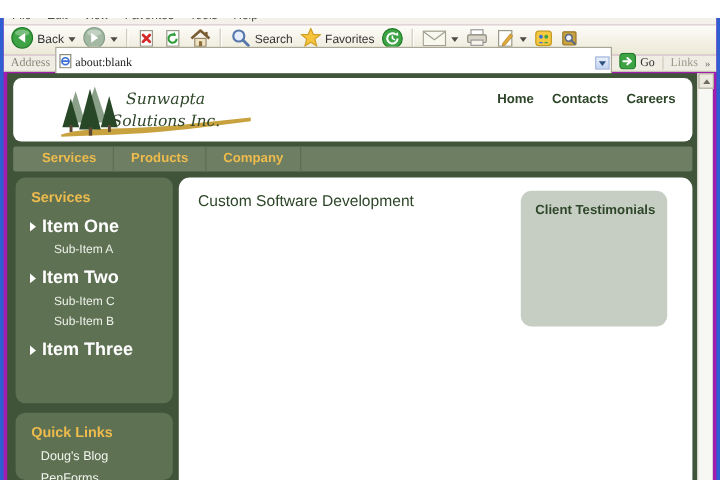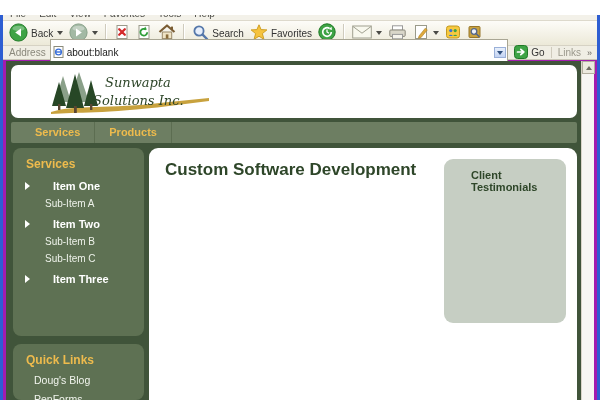--- a/index.html
+++ b/index.html
@@ -16,21 +16,21 @@
 
   .toolbar { height:25px; display:flex; align-items:center; gap:2px; padding:0 4px;
              background:linear-gradient(#fdfcf8,#ece9d8); border-bottom:1px solid #d6d2c4; }
   .tbtn { display:flex; align-items:center; gap:3px; padding:1px 2px; font-size:10px; color:#333; cursor:default; }
   .caret { width:0; height:0; border-left:3px solid transparent; border-right:3px solid transparent;
            border-top:4px solid #4a4a46; margin-left:1px; }
   .tsep { width:2px; height:19px; margin:0 3px;
           border-left:1px solid #cfcbbd; border-right:1px solid #fff; }
 
   .addressbar { height:14px; display:flex; align-items:center; gap:4px; padding:0 4px 0 6px;
-                background:#f0eee4; border-bottom:1px solid #c9c5b6; font-size:10px; }
+                background:#f0eee4; border-bottom:1px solid #c9c5b6; font-size:10px;font-family:Liberation Serif, serif; }
   .addr-label { color:#8a887c; }
   .addr-input { flex:1; height:28px; background:#fff; border:1px solid #a9a694;
                 display:flex; align-items:center; gap:3px; padding:0 1px 0 2px; font-size:10px; color:#222; }
   .addr-text { flex:1; }
   .addr-drop { width:12px; height:11px; background:linear-gradient(#e8f0fc,#c3d3f2);
                border:1px solid #9ab0d8; display:flex; align-items:center; justify-content:center; }
   .addr-drop .caret { border-top-color:#30507e; margin:0; }
   .go-btn { display:flex; align-items:center; gap:3px; font-size:10px; color:#333; padding:0 2px; }
   .links-label { color:#9a988c; padding:0 2px 0 6px; border-left:1px solid #cfcbbd; }
   .links-chev { color:#6a6860; font-size:9px; padding-right:1px; }
@@ -52,32 +52,32 @@
 
   .nav-strip { position:absolute; left:5px; right:17px; top:61px; height:21px; background:#6d7e62;
                border-radius:2px; display:flex; padding-left:10px; }
   .nav-tab { line-height:21px; padding:0 14px; font-size:11px; font-weight:bold; color:#eebb4d;
              border-right:1px solid #5c6d51; cursor:pointer; }
 
   .panel { position:absolute; left:7px; width:131px; background:#5e7153; border-radius:8px; }
   .services-panel { top:87px; height:188px; }
   .quicklinks-panel { top:283px; height:56px; }
   .panel-title { font-size:12px; font-weight:bold; color:#eebb4d; padding:9px 0 0 13px; }
-  .side-item { display:flex; align-items:center; gap:23px; padding-left:12px; margin-top:9px;
-               font-size:11px; font-weight:bold; color:#fff; cursor:pointer; }
+  .side-item { display:flex; align-items:center; gap:5px; padding-left:12px; margin-top:9px;
+               font-size:15px; font-weight:bold; color:#fff; cursor:pointer; }
   .tri { width:0; height:0; border-top:4px solid transparent; border-bottom:4px solid transparent;
          border-left:5px solid #fff; }
   .side-sub { padding-left:32px; margin-top:6px; font-size:10px; color:#eef2ea; cursor:pointer; }
   .ql-item { padding-left:21px; margin-top:7px; font-size:10.5px; color:#f2f5ee; cursor:pointer; }
 
   .content-box { position:absolute; left:143px; right:17px; top:87px; height:260px; background:#fff; border-radius:9px; }
-  .content-heading { padding:12px 0 0 16px; font-size:17px; font-weight:bold; color:#2e4629; }
-
-  .testimonials-box { position:absolute; left:438px; top:98px; width:122px; height:164px;
-                      background:#c6cec3; border-radius:9px;padding-left:15px; }
+  .content-heading { padding:12px 0 0 16px; font-size:13px; font-weight:normal; color:#2e4629; }
+
+  .testimonials-box { position:absolute; left:428px; top:98px; width:122px; height:113px;
+                      background:#c6cec3; border-radius:9px; }
   .testimonials-title { padding:10px 0 0 12px; font-size:11px; font-weight:bold; color:#2e4629; }
 
   .status-strip { position:absolute; left:0; right:0; bottom:0; height:3px; background:#e9e7db; z-index:6; }
 </style>
 </head>
 <body>
 
 <div class="window">
 
   <div class="menubar">
@@ -228,40 +228,46 @@
           <polygon points="10,14 3,38 17,38" fill="#274726"></polygon>
           <rect x="9" y="36" width="2.4" height="6" fill="#5a4632"></rect>
           <polygon points="26,6 17,40 35,40" fill="#274726"></polygon>
           <rect x="25" y="38" width="2.8" height="7" fill="#5a4632"></rect>
           <polygon points="42,12 35,38 49,38" fill="#274726"></polygon>
           <rect x="41" y="36" width="2.4" height="6" fill="#5a4632"></rect>
         </g>
         <text x="56" y="19" font-size="13">Sunwapta</text>
         <text x="44" y="37" font-size="13">Solutions Inc.</text>
       </svg>
+      <div class="top-nav">
+        <span class="top-nav-link">Home</span>
+        <span class="top-nav-link">Contacts</span>
+        <span class="top-nav-link">Careers</span>
+      </div>
     </div>
 
     <div class="nav-strip">
       <span class="nav-tab">Services</span>
       <span class="nav-tab">Products</span>
+      <span class="nav-tab">Company</span>
     </div>
 
     <div class="panel services-panel">
       <div class="panel-title">Services</div>
       <div class="side-item">
         <span class="tri"></span>
         <span>Item One</span>
       </div>
       <div class="side-sub">Sub-Item A</div>
       <div class="side-item">
         <span class="tri"></span>
         <span>Item Two</span>
       </div>
+      <div class="side-sub">Sub-Item C</div>
       <div class="side-sub">Sub-Item B</div>
-      <div class="side-sub">Sub-Item C</div>
       <div class="side-item">
         <span class="tri"></span>
         <span>Item Three</span>
       </div>
     </div>
 
     <div class="panel quicklinks-panel">
       <div class="panel-title">Quick Links</div>
       <div class="ql-item">Doug's Blog</div>
       <div class="ql-item">PenForms</div>

